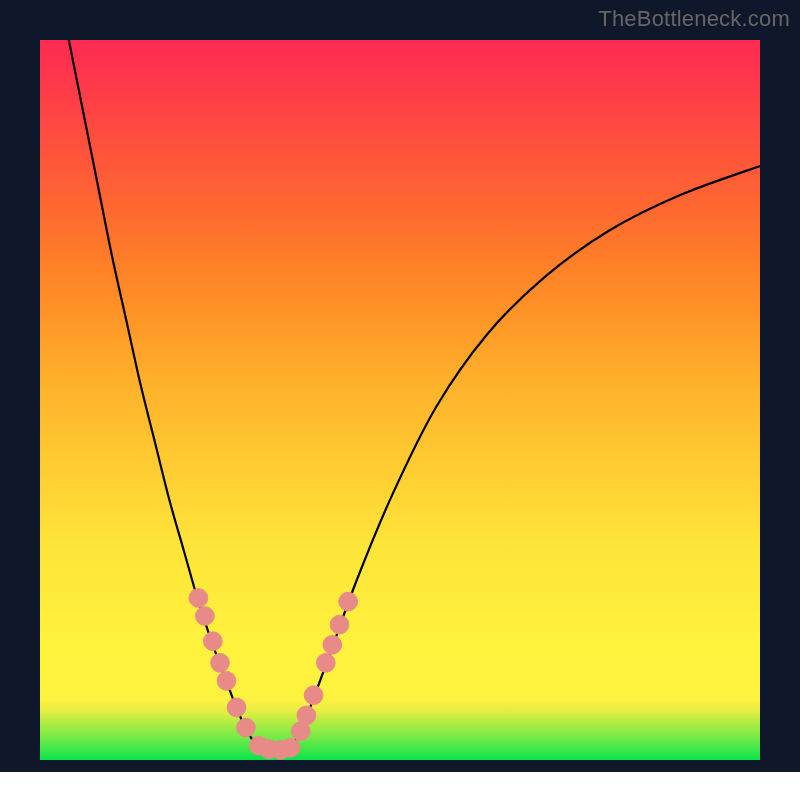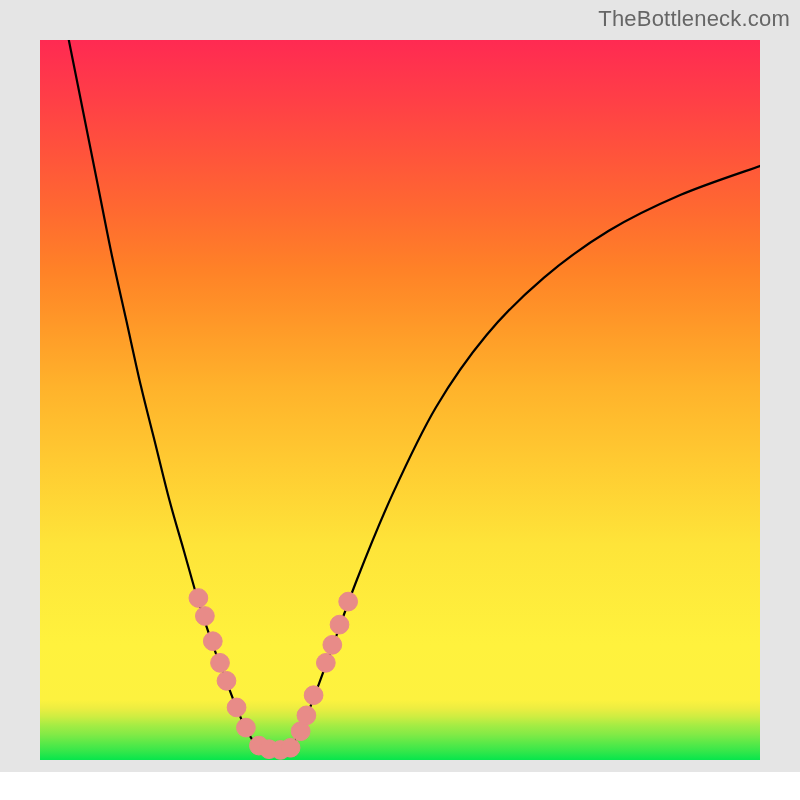--- a/index.html
+++ b/index.html
@@ -7,21 +7,21 @@
     padding: 0;
     width: 800px;
     height: 800px;
     overflow: hidden;
     font-family: Arial, Helvetica, sans-serif;
   }
   .canvas {
     position: relative;
     width: 800px;
     height: 772px;
-    background: #e5e5e5;
+    background: #0f172a;
   }
   .plot-area {
     position: absolute;
     left: 40px;
     top: 40px;
     width: 720px;
     height: 720px;
     
     background: linear-gradient(
       to top,

